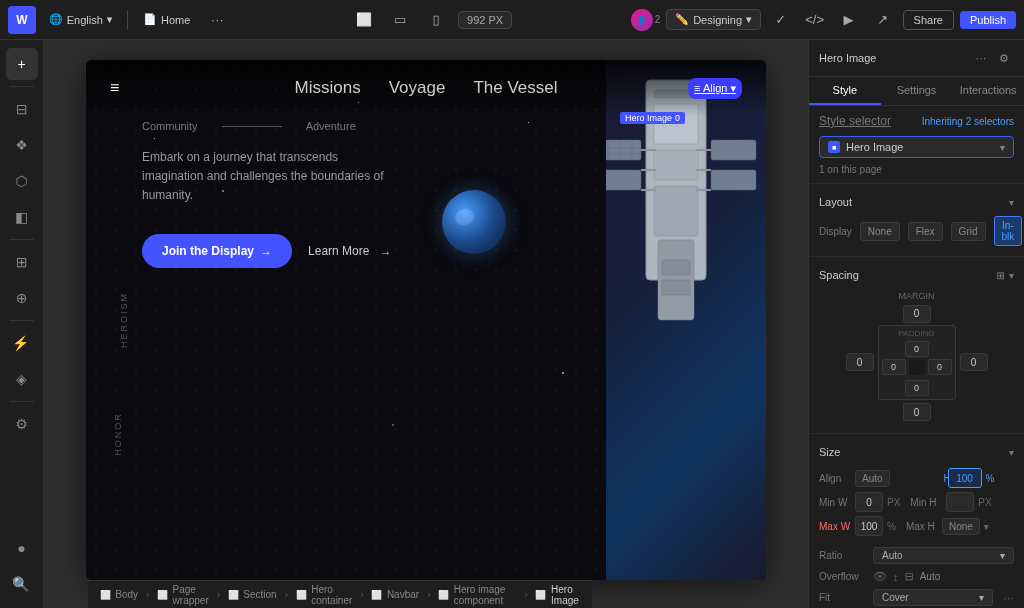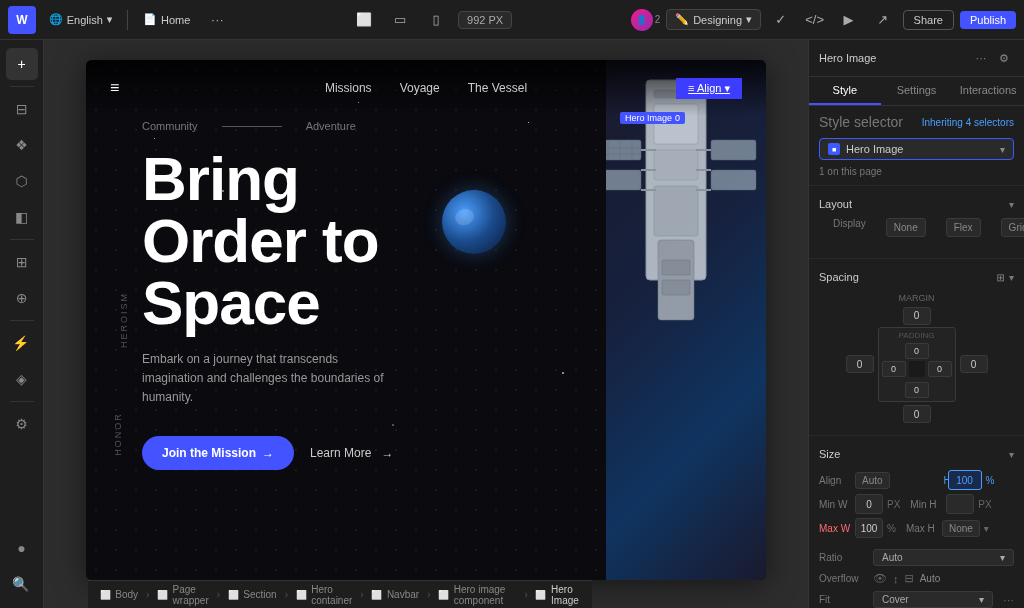--- a/index.html
+++ b/index.html
@@ -132,27 +132,27 @@
       align-items: center;
       padding: 0 24px;
       position: relative;
       z-index: 10;
     }
     .navbar-hamburger { color: #fff; font-size: 16px; cursor: pointer; }
     .navbar-logo-text {
       position: absolute; left: 50%; transform: translateX(-50%);
       display: flex; gap: 28px;
     }
-    .navbar-logo-text span { color: #ccc; font-size: 12px; cursor: pointer; }
+    .navbar-logo-text span { color: #ccc; font-size: 17px; cursor: pointer; }
     .navbar-align-btn {
       margin-left: auto;
       background: #3d3dff;
-      border: none; border-radius: 0;
+      border: none; border-radius: 8px;
       color: #fff; font-size: 11px;
-      padding: 4px 12px; cursor: pointer;
+      padding: 4px 6px; cursor: pointer;
       display: flex; align-items: center; gap: 4px; text-decoration: underline;
     }
     .selected-indicator {
       position: absolute;
       top: 52px;
       left: 534px;
       background: #4353ff;
       color: #fff;
       font-size: 9px;
       padding: 1px 5px;
@@ -348,21 +348,21 @@
       border-bottom-color: #4353ff;
     }
 
     
     .style-selector-row {
       padding: 8px 10px;
       display: flex;
       align-items: center;
       justify-content: space-between;
     }
-    .style-selector-label { font-size: 14px; color: #777; }
+    .style-selector-label { font-size: 12px; color: #777; text-decoration: underline; }
     .inheriting-text { font-size: 10px; color: #4a9eff; cursor: pointer; }
 
     .style-selector-pill {
       display: flex;
       align-items: center;
       gap: 6px;
       background: #2a2a2a;
       border: 1px solid #3d5aff;
       border-radius: 4px;
       padding: 4px 8px;
@@ -391,23 +391,23 @@
       justify-content: space-between;
       padding: 4px 10px 6px;
       cursor: pointer;
     }
     .section-title { font-size: 11px; color: #ccc; font-weight: 500; }
     .section-chevron { color: #777; font-size: 10px; }
 
     
     .display-row {
       display: flex;
-      align-items: flex-start;
-      padding: 2px 24px;
-      gap: 20px;
+      align-items: center;
+      padding: 2px 10px;
+      gap: 8px;
     }
     .display-label { font-size: 10px; color: #777; width: 36px; }
     .display-btn {
       padding: 3px 7px;
       border-radius: 3px;
       background: #2a2a2a;
       border: 1px solid #3a3a3a;
       color: #888;
       font-size: 10px;
       cursor: pointer;
@@ -636,33 +636,28 @@
 
             <div class="side-label-heroism">Heroism</div>
             <div class="side-label-honor">Honor</div>
 
             <div class="hero-community-adventure">
               <span>Community</span>
               <div class="divider-line"></div>
               <span>Adventure</span>
             </div>
 
-            <div class="hero-title">
-              <div>Bring</div>
-              <div>Order to</div>
-              <div>Space</div>
-            </div>
 
             <div class="earth-icon"></div>
 
             <div class="hero-subtitle">Embark on a journey that transcends imagination and challenges the boundaries of humanity.</div>
 
             <div class="hero-buttons">
               <button class="btn-primary">
-                <span>Join the Mission</span>
+                <span>Join the Display</span>
                 <span>→</span>
               </button>
               <button class="btn-secondary">
                 <span>Learn More</span>
                 <span>→</span>
               </button>
             </div>
           </div>
 
           <div class="hero-right">
@@ -771,21 +766,21 @@
     </div>
 
     <div class="panel-tabs">
       <div class="panel-tab active">Style</div>
       <div class="panel-tab">Settings</div>
       <div class="panel-tab">Interactions</div>
     </div>
 
     <div class="style-selector-row">
       <span class="style-selector-label">Style selector</span>
-      <span class="inheriting-text">Inheriting 4 selectors</span>
+      <span class="inheriting-text">Inheriting 2 selectors</span>
     </div>
 
     <div class="style-selector-pill">
       <div class="pill-icon">■</div>
       <span class="pill-text">Hero Image</span>
       <span class="pill-chevron">▾</span>
     </div>
 
     <div class="on-page-text">1 on this page</div>
 

